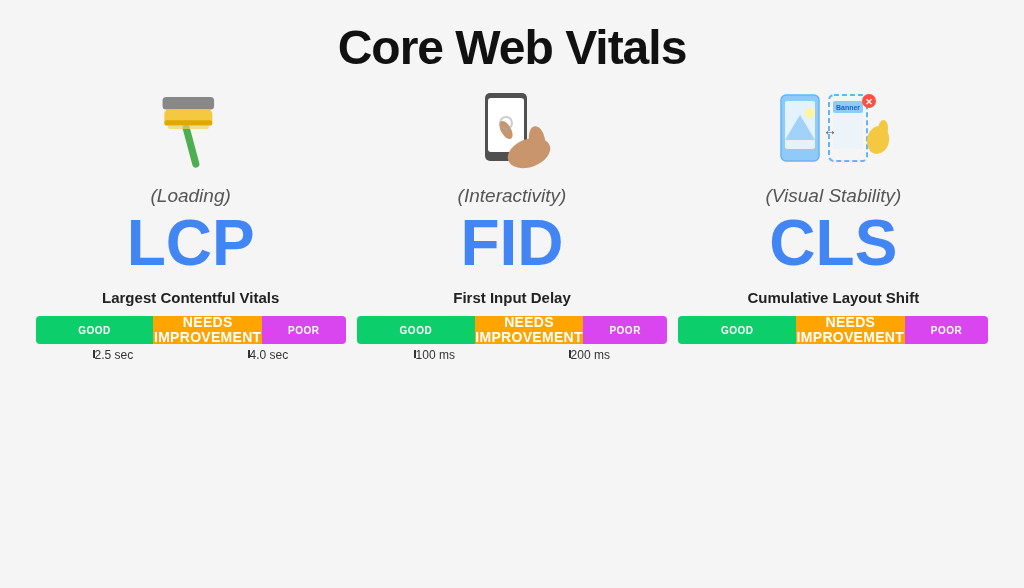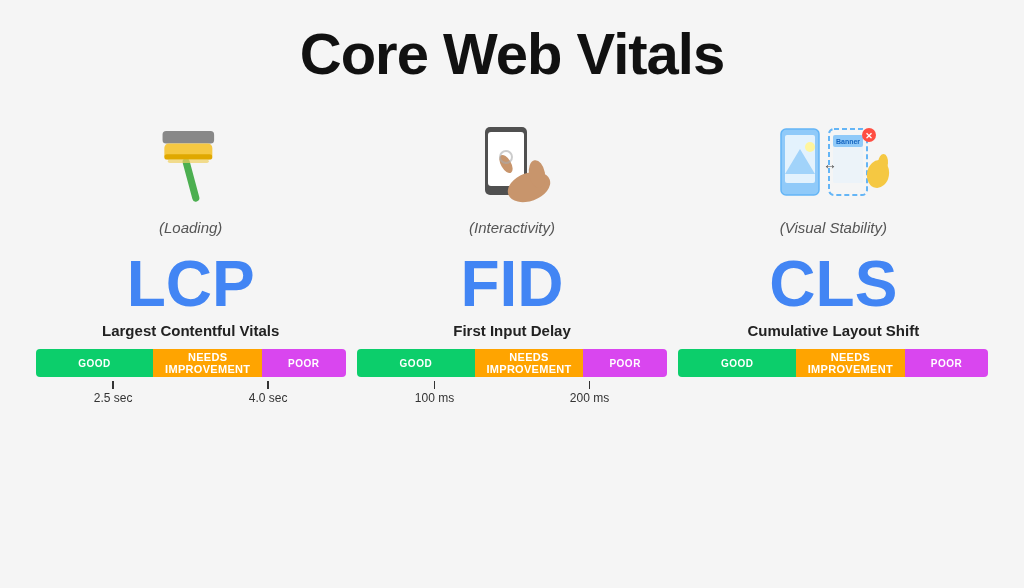--- a/index.html
+++ b/index.html
@@ -9,25 +9,25 @@
       background: #f5f5f5;
       font-family: 'Arial', sans-serif;
       overflow: hidden;
       display: flex;
       flex-direction: column;
       align-items: center;
       padding: 20px 30px 10px;
     }
 
     .page-title {
-      font-size: 58px;
+      font-size: 48px;
       font-weight: 900;
       color: #111;
       text-align: center;
-      margin-bottom: 22px;
+      margin-bottom: 0;
       letter-spacing: -1px;
     }
 
     .columns {
       display: flex;
       justify-content: space-around;
       width: 100%;
       flex: 1;
     }
 
@@ -39,33 +39,33 @@
     }
 
     .icon-area {
       height: 110px;
       display: flex;
       align-items: center;
       justify-content: center;
     }
 
     .subtitle {
-      font-size: 15px;
+      font-size: 19px;
       color: #555;
       font-style: italic;
-      margin-bottom: 16px;
+      margin-bottom: 4px;
       text-align: center;
     }
 
     .metric-label {
       font-size: 64px;
       font-weight: 900;
       color: #4285f4;
       line-height: 1;
-      margin-bottom: 6px;
+      margin-bottom: 14px;
     }
 
     .metric-desc {
       font-size: 15px;
       font-weight: 700;
       color: #222;
       text-align: center;
       margin-bottom: 10px;
     }
 
@@ -94,21 +94,21 @@
       font-weight: 700;
       letter-spacing: 0.5px;
       text-align: right;
     }
     .bar-needs {
       background: #ffa400;
       display: flex;
       align-items: center;
       justify-content: center;
       color: #fff;
-      font-size: 11px;
+      font-size: 14px;
       font-weight: 700;
       letter-spacing: 0.3px;
       text-align: center;
       line-height: 1.1;
     }
     .bar-poor {
       background: #d946ef;
       display: flex;
       align-items: center;
       justify-content: center;
@@ -120,21 +120,21 @@
 
     .bar-labels {
       display: flex;
       justify-content: space-around;
       margin-top: 4px;
       position: relative;
     }
 
     .bar-tick {
       display: flex;
-      flex-direction: column;
+      flex-direction: row;
       align-items: center;
       font-size: 12px;
       color: #333;
       font-weight: 500;
     }
 
     .tick-line {
       width: 1.5px;
       height: 8px;
       background: #333;

